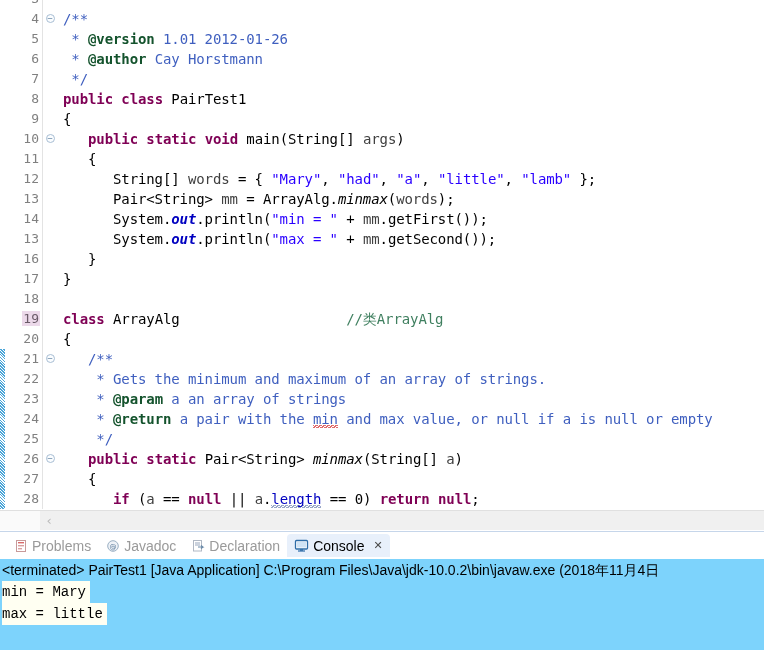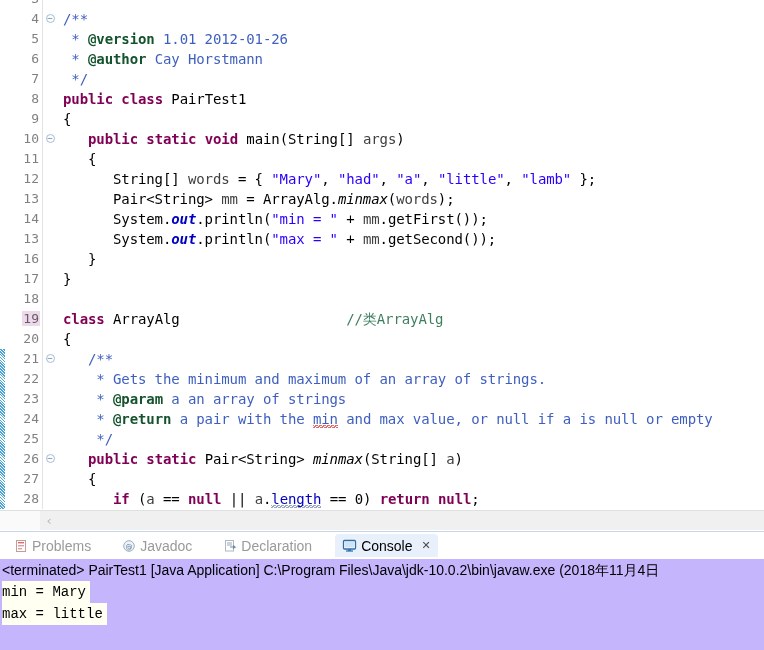--- a/index.html
+++ b/index.html
@@ -150,21 +150,21 @@
     background: #ffffff;
     border-top: 1px solid #c6d6ea;
   }
   #tabbar {
     position: relative;
     height: 27px;
     background: #ffffff;
     display: flex;
     align-items: center;
     padding-left: 6px;
-    gap: 16px;
+    gap: 0px;
   }
   .vtab {
     display: flex;
     align-items: center;
     gap: 4px;
     height: 23px;
     padding: 0 7px;
     border-radius: 4px 4px 0 0;
     font-size: 14px;
     color: #9a9a9a;
@@ -183,21 +183,21 @@
   .vtab .close {
     font-size: 11px;
     color: #6a6a6a;
     margin-left: 5px;
   }
   .vtab.active .close { color: #4a4a4a; }
 
   #consolebody {
     position: relative;
     height: 92px;
-    background: #c4b5fd;
+    background: #7dd3fc;
     padding: 0 0 12px 2px;
     overflow: hidden;
   }
   .conline {
     height: 22px;
     line-height: 22px;
     white-space: pre;
     font-size: 14px;
   }
   .conline.header {

